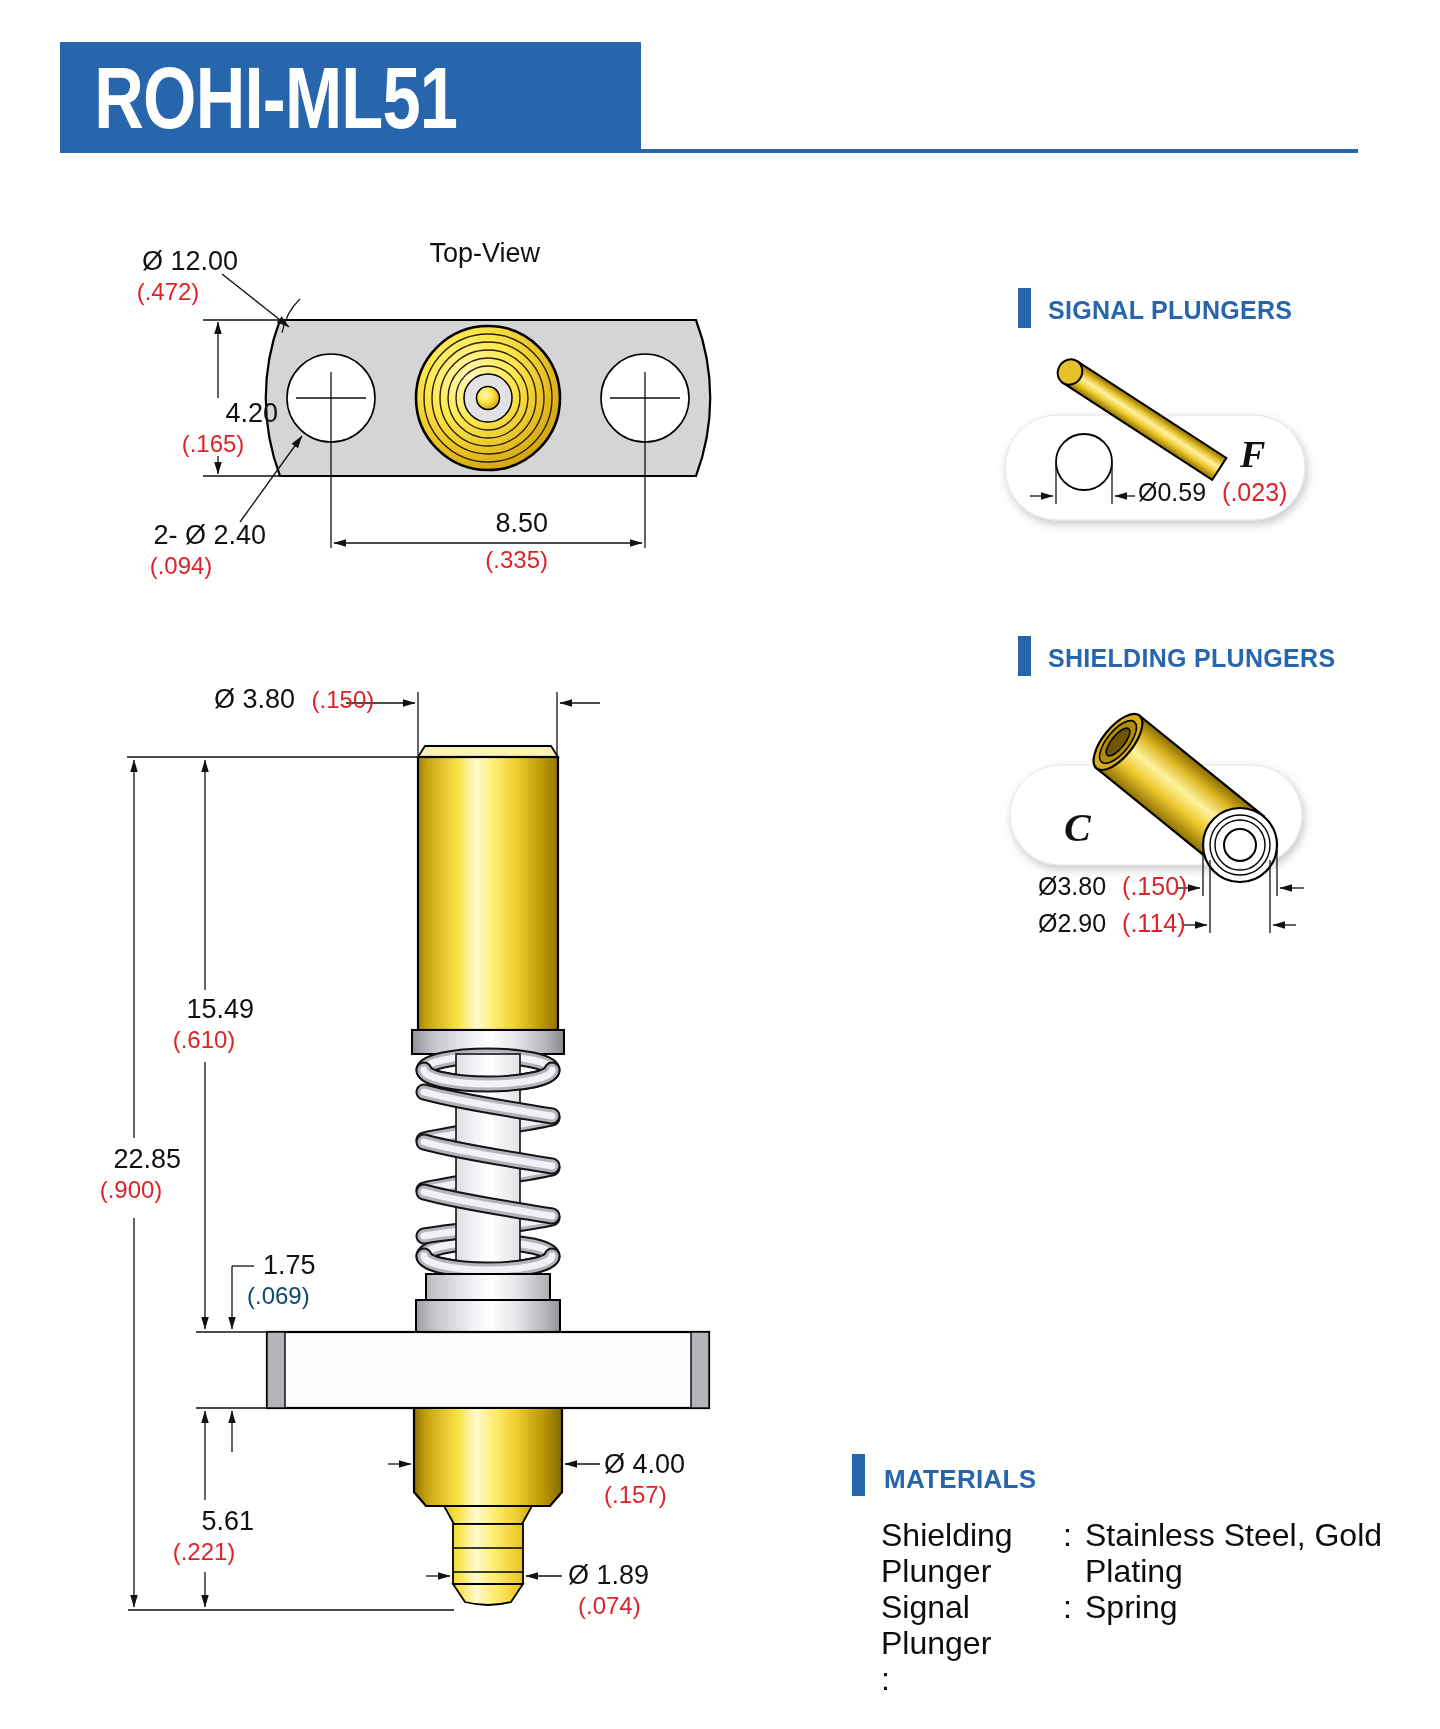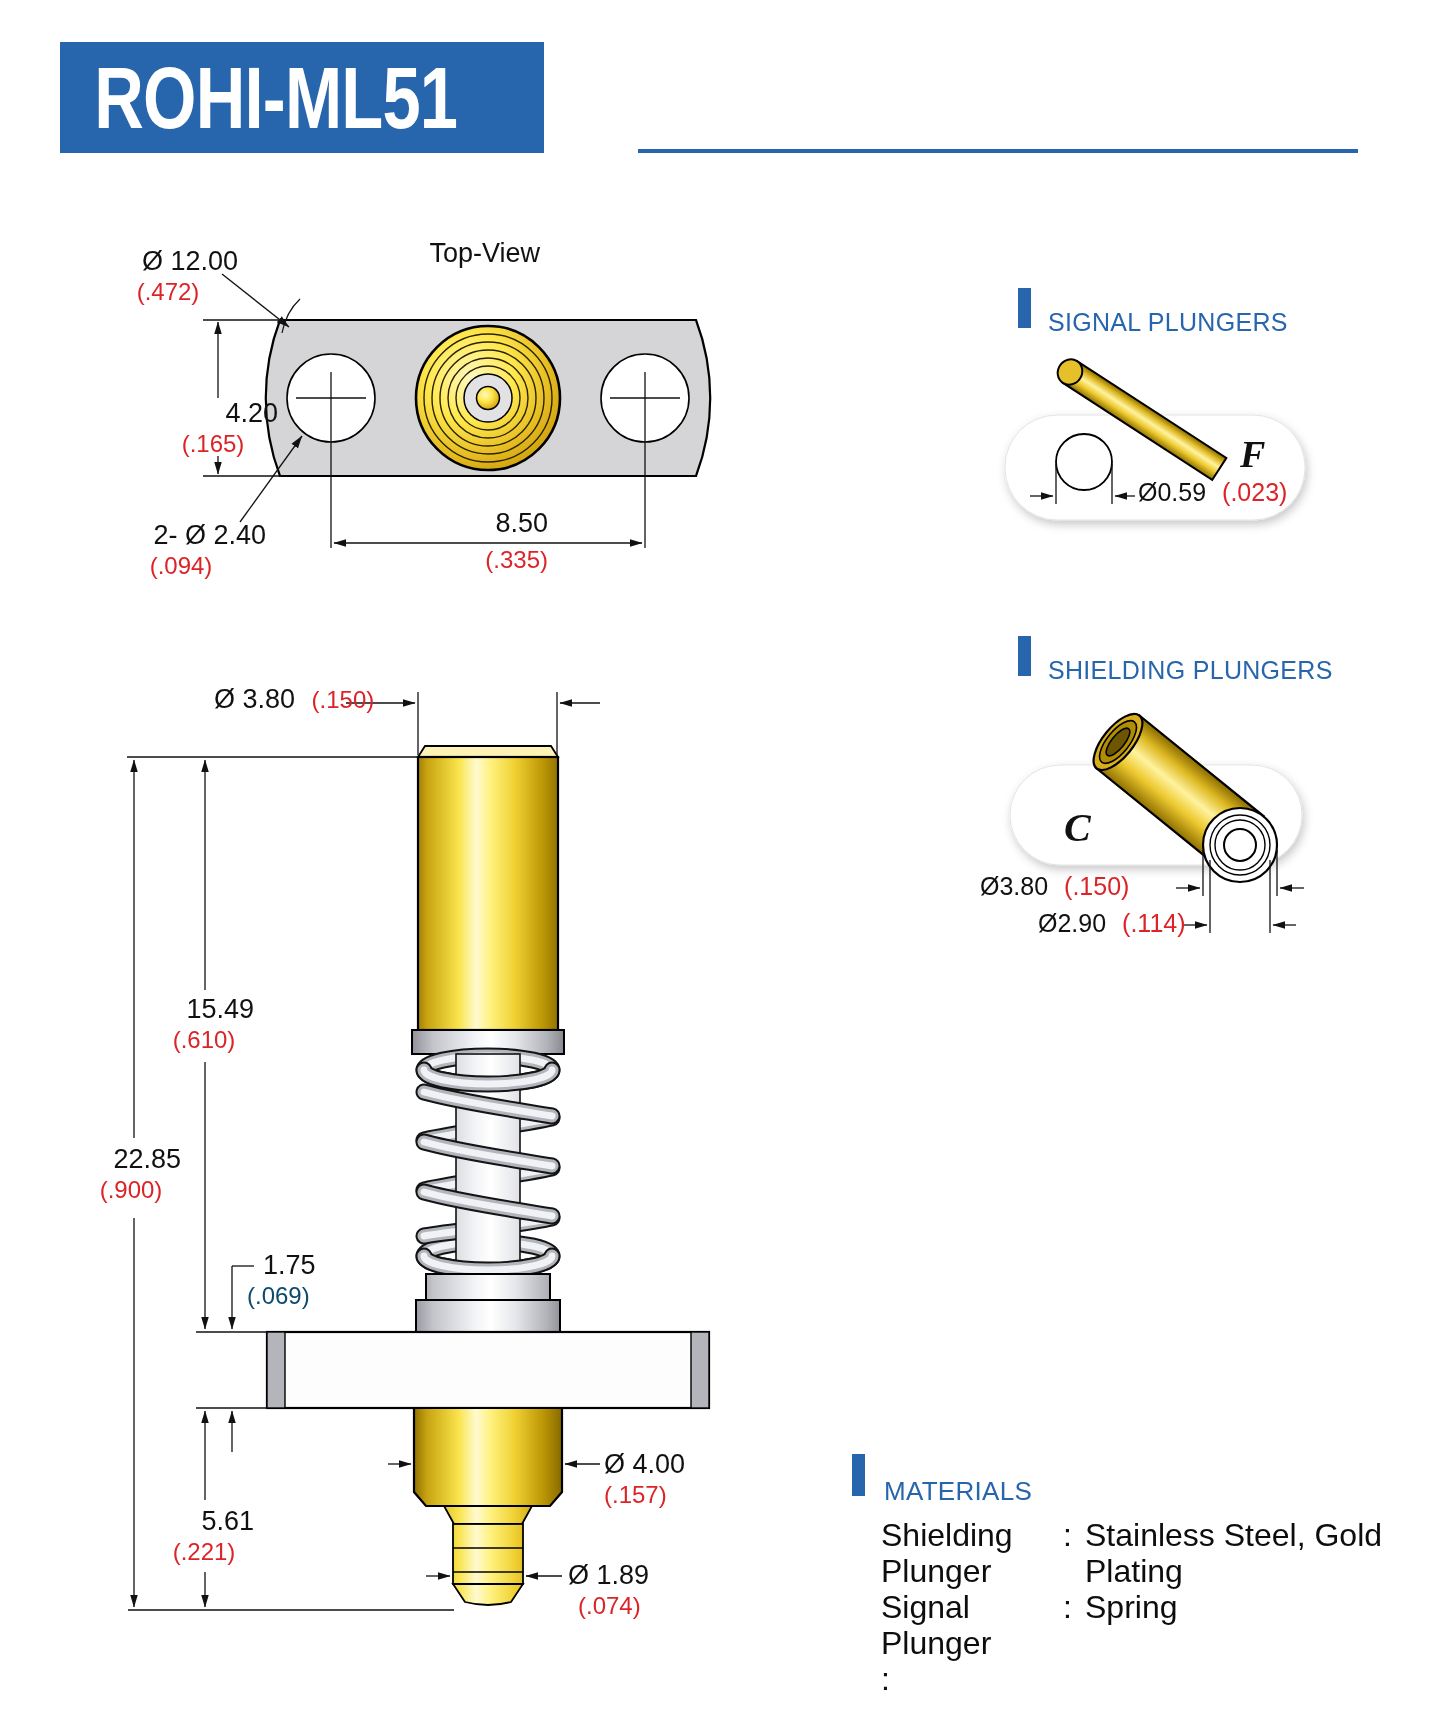--- a/index.html
+++ b/index.html
@@ -1,26 +1,26 @@
 <!DOCTYPE html>
 <html><head>
 <meta charset="utf-8">
 <style>
   html,body{margin:0;padding:0;background:#ffffff;}
   body{width:1440px;height:1729px;position:relative;overflow:hidden;
        font-family:"Liberation Sans",sans-serif;color:#111;}
   .abs{position:absolute;}
   
-  #titleBox{left:60px;top:42px;width:484px;height:111px;display:flex;align-items:center;}
+  #titleBox{left:60px;top:42px;width:581px;height:111px;display:flex;align-items:center;}
   #titleBox .t{color:#fff;font-weight:bold;font-size:88px;line-height:108px;letter-spacing:-1px;
                transform:scaleX(.78);transform-origin:left center;padding-left:44px;white-space:nowrap;}
   #titleRule{left:638px;top:149px;width:720px;height:4px;}
   
   .hbar{width:13px;height:40px;}
-  .head{font-weight:normal;font-size:25px;letter-spacing:.3px;white-space:nowrap;margin-top:12px;}
+  .head{font-weight:bold;font-size:25px;letter-spacing:.3px;white-space:nowrap;}
   
   .dim{position:absolute;font-size:27px;line-height:1.02;color:#111;white-space:nowrap;}
   .dim.center{text-align:center;}
   .dim .dm{display:block;text-align:right;}
   .dim .da{display:block;font-size:24px;margin-top:4px;}
   .dim.inline .dm,.dim.inline .da{display:inline;margin-top:0;}
   .dim.inline .da{margin-left:9px;}
   .tipcode{position:absolute;font-family:"Liberation Serif",serif;font-style:italic;font-weight:bold;}
   
   #matTable{left:881px;top:1502px;width:520px;display:grid;grid-template-columns:182px 22px auto;
@@ -297,21 +297,21 @@
 <div class="abs head" style="left:1048px;top:296px;color:#2766ad">SIGNAL PLUNGERS</div>
 <div class="abs tipcode" style="left:1240px;top:432px;font-size:38px">F</div>
 <div class="abs dim inline" style="left:1138px;top:480px;font-size:25px">
   <span class="dm">Ø0.59</span>
   <span class="da" style="color:#dc2428;font-size:25px">(.023)</span>
 </div>
 
 <div class="abs hbar" style="left:1018px;top:636px;background:#2766ad"></div>
 <div class="abs head" style="left:1048px;top:644px;color:#2766ad">SHIELDING PLUNGERS</div>
 <div class="abs tipcode" style="left:1064px;top:804px;font-size:40px">C</div>
-<div class="abs dim inline" style="left:980px;top:874px;font-size:25px">
+<div class="abs dim inline" style="left:1038px;top:874px;font-size:25px">
   <span class="dm">Ø3.80</span>
   <span class="da" style="color:#dc2428;font-size:25px">(.150)</span>
 </div>
 <div class="abs dim inline" style="left:1038px;top:911px;font-size:25px">
   <span class="dm">Ø2.90</span>
   <span class="da" style="color:#dc2428;font-size:25px">(.114)</span>
 </div>
 
 <div class="abs hbar" style="left:852px;top:1454px;height:42px;background:#2766ad"></div>
 <div class="abs head" style="left:884px;top:1464px;font-size:26px;color:#2766ad">MATERIALS</div>

